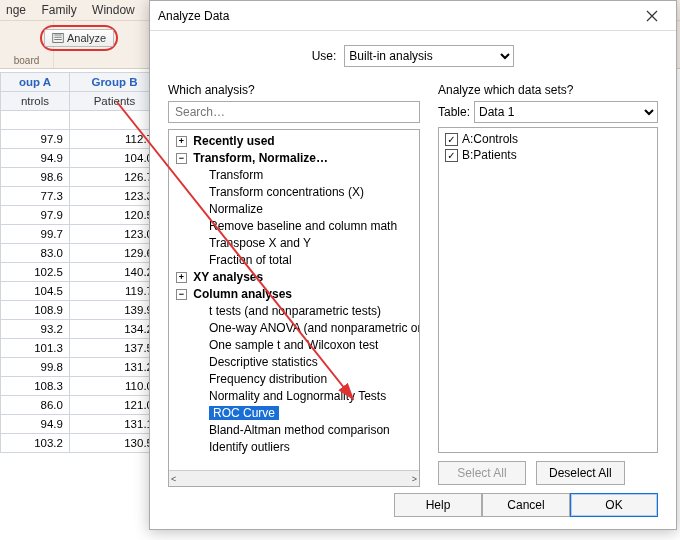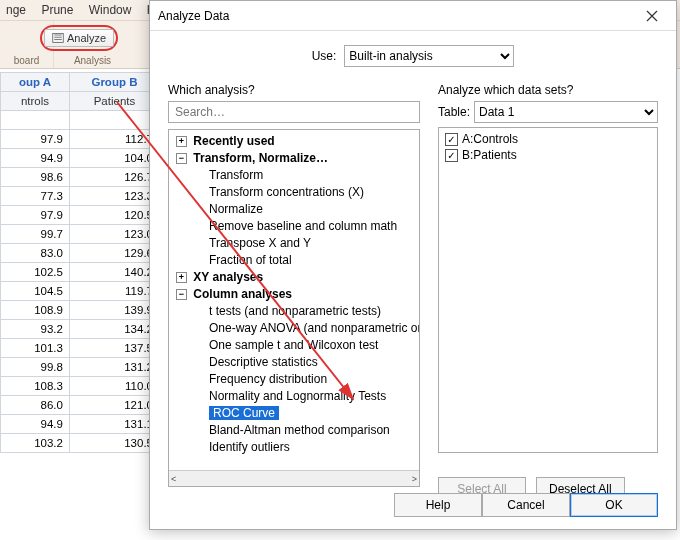--- a/index.html
+++ b/index.html
@@ -204,21 +204,21 @@
   }
   .chk-row { display: flex; align-items: center; gap: 4px; margin-bottom: 2px; }
   .chk {
     width: 13px; height: 13px;
     border: 1px solid #555;
     display: inline-flex;
     align-items: center; justify-content: center;
     font-size: 10px;
   }
   .sel-btns {
-    display: flex; gap: 10px; margin-top: 24px;
+    display: flex; gap: 10px; margin-top: 8px;
   }
   .btn {
     height: 24px;
     padding: 0 12px;
     border: 1px solid #aaa;
     background: #f5f5f5;
     font-family: inherit;
     font-size: 12px;
     cursor: pointer;
     min-width: 88px;
@@ -241,30 +241,27 @@
     left: 0; top: 0;
     pointer-events: none;
     z-index: 50;
   }
 </style>
 </head>
 <body>
 
 <div class="menubar">
   <span>nge</span>
-  <span>Prune</span>
+  <span>Family</span>
   <span>Window</span>
   <span>H</span>
 </div>
 <div class="ribbon">
   <div class="group g1">
     <div class="glabel">board</div>
-  </div>
-  <div class="group g2">
-    <div class="glabel">Analysis</div>
   </div>
   <div class="analyze-btn-wrap">
     <div class="analyze-btn">
       <svg viewBox="0 0 16 16">
           <rect x="1" y="2" width="14" height="12" fill="none" stroke="#555"></rect>
           <path d="M3 4h10M3 7h10M3 10h10" stroke="#555"></path>
         </svg>
       <span>Analyze</span>
     </div>
   </div>

